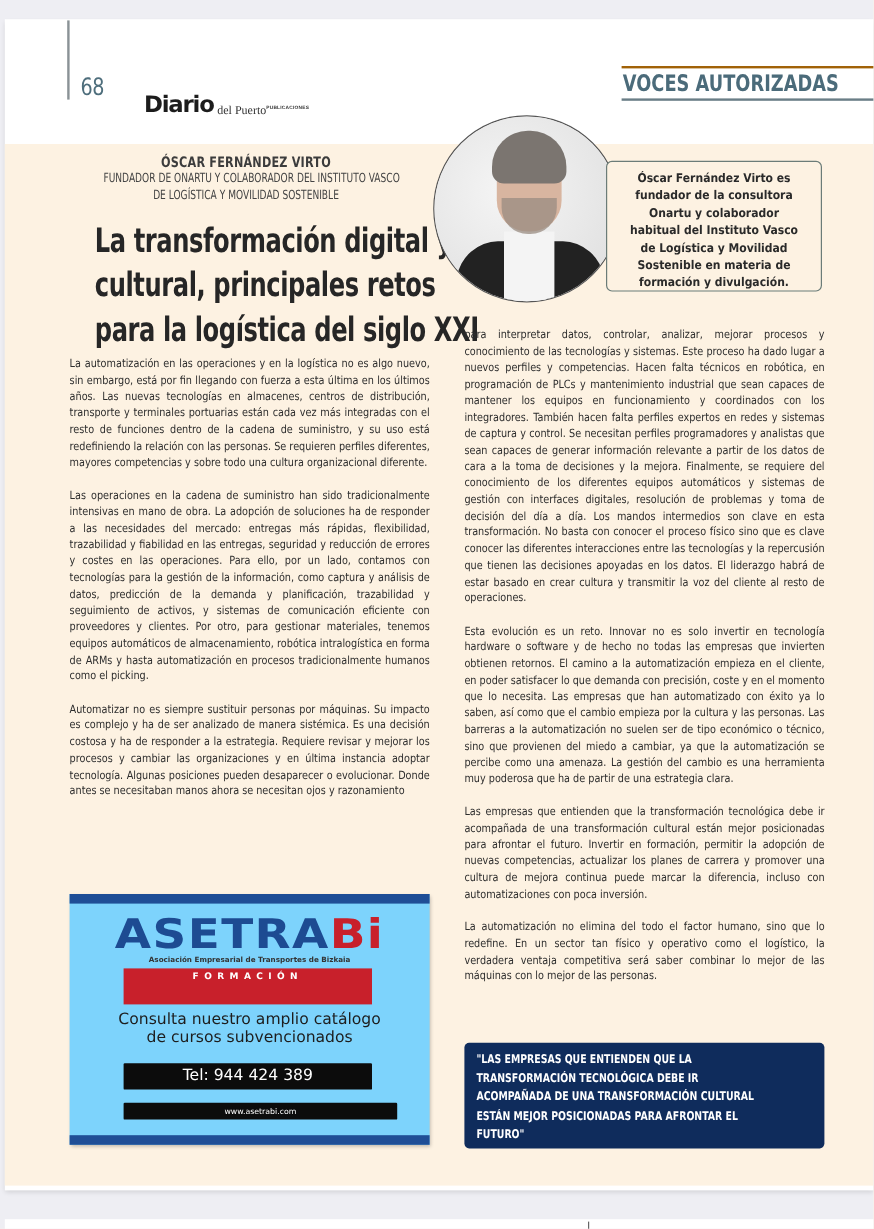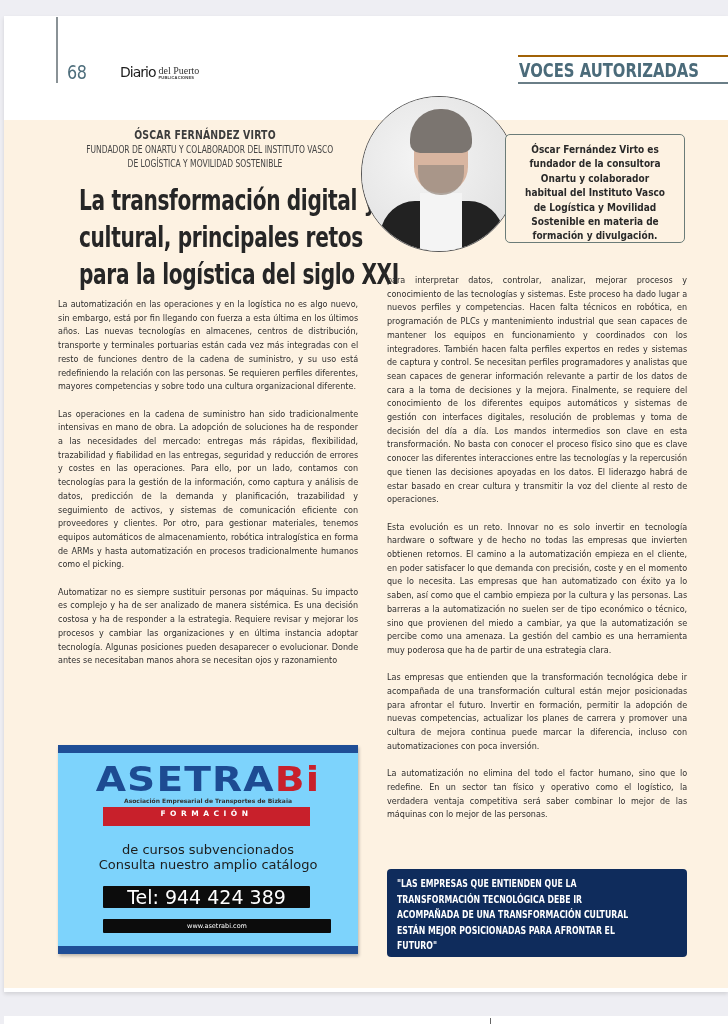--- a/index.html
+++ b/index.html
@@ -6,22 +6,22 @@
     html, body { width: 728px; height: 1024px; overflow: hidden; }
     body { background: #eeeef3; font-family: "Liberation Sans", sans-serif; position: relative; }
 
     .page { position: absolute; left: 4px; top: 16px; width: 724px; height: 976px; background: #ffffff; box-shadow: 0 2px 4px rgba(0,0,0,0.12); }
     .next-page { position: absolute; left: 4px; top: 1016px; width: 724px; height: 20px; background: #ffffff; }
     .next-page-mark { position: absolute; left: 490px; top: 1018px; width: 1px; height: 10px; background: #666; }
 
     .header-rule { position: absolute; left: 56px; top: 17px; width: 2px; height: 66px; background: #8a9296; }
     .page-number { position: absolute; left: 67px; top: 60px; font-family: "DejaVu Sans", sans-serif; font-size: 20px; color: #4e6e7c; font-weight: normal; letter-spacing: -0.5px; transform: scaleX(0.8); transform-origin: left; }
     .brand { position: absolute; left: 120px; top: 64px; display: flex; align-items: flex-end; }
-    .brand-main { font-family: "DejaVu Sans", sans-serif; font-weight: normal; font-size: 14px; color: #1c1c1c; letter-spacing: -1px; }
-    .brand-sub-wrap { display: flex; flex-direction: column; margin-left: 3px; line-height: 1; }
+    .brand-main { font-family: "DejaVu Sans", sans-serif; font-weight: bold; font-size: 19px; color: #1c1c1c; letter-spacing: -1px; margin-top: 12px; }
+    .brand-sub-wrap { display: flex; flex-direction: row; margin-left: 3px; line-height: 1; }
     .brand-sub { font-family: "Liberation Serif", serif; font-size: 10px; color: #333; }
     .brand-pub { font-family: "Liberation Sans", sans-serif; font-size: 4px; color: #333; font-weight: bold; letter-spacing: 0.2px; }
 
     .section-tag { position: absolute; left: 518px; top: 55px; width: 210px; height: 29px; border-top: 2px solid #a16207; border-bottom: 2px solid #6a7e87; }
     .section-tag span { position: absolute; left: 1px; top: 2px; font-family: "DejaVu Sans", sans-serif; font-weight: bold; font-size: 19px; color: #4b6b7a; letter-spacing: 0px; transform: scaleX(0.78); transform-origin: left; white-space: nowrap; }
 
     .content { position: absolute; left: 4px; top: 120px; width: 724px; height: 868px; background: #fdf2e2; }
 
     .byline { position: absolute; left: 40px; top: 128px; width: 330px; text-align: center; }
     .author-name { font-family: "DejaVu Sans", sans-serif; font-weight: bold; font-size: 12px; color: #3c3c3c; transform: scaleX(0.78); letter-spacing: 0.2px; }
@@ -48,23 +48,23 @@
     .col-left { left: 58px; top: 297px; width: 300px; }
     .col-right { left: 387px; top: 273px; width: 300px; }
     .col .inner { transform: scaleX(0.86); transform-origin: left top; width: 349px; }
 
     .ad { position: absolute; left: 58px; top: 745px; width: 300px; height: 209px; background: #7dd3fc; box-shadow: 1px 2px 3px rgba(0,0,0,0.25); }
     .ad-bar-top { position: absolute; left: 0; top: 0; width: 100%; height: 8px; background: #1f4e96; }
     .ad-bar-bottom { position: absolute; left: 0; bottom: 0; width: 100%; height: 8px; background: #1f4e96; }
     .ad-logo { position: absolute; left: 0; top: 14px; width: 100%; text-align: center; font-family: "DejaVu Sans", sans-serif; font-weight: bold; font-size: 34px; color: #1d4b92; letter-spacing: 1px; transform: scaleX(1.15); transform-origin: center; }
     .ad-logo .red { color: #c8202b; }
     .ad-assoc { position: absolute; left: 0; top: 52px; width: 100%; text-align: center; font-family: "DejaVu Sans", sans-serif; font-weight: bold; font-size: 6px; color: #333; }
-    .ad-formacion { position: absolute; left: 45px; top: 62px; width: 207px; height: 19px; background: #c8202b; color: #fff; font-family: "DejaVu Sans", sans-serif; font-weight: bold; font-size: 7.5px; letter-spacing: 4.5px; text-align: center; line-height: 13px; }
+    .ad-formacion { position: absolute; left: 45px; top: 62px; width: 207px; height: 30px; background: #c8202b; color: #fff; font-family: "DejaVu Sans", sans-serif; font-weight: bold; font-size: 7.5px; letter-spacing: 4.5px; text-align: center; line-height: 13px; }
     .ad-cta { position: absolute; left: 0; top: 97px; width: 100%; text-align: center; font-family: "DejaVu Sans", sans-serif; font-size: 13px; line-height: 15px; color: #1d1d1d; }
-    .ad-phone { position: absolute; left: 45px; top: 141px; width: 207px; height: 22px; background: #0c0c0c; color: #fff; font-family: "DejaVu Sans", sans-serif; font-size: 19px; text-align: center; line-height: 22px; border-radius: 1px; }
+    .ad-phone { position: absolute; left: 45px; top: 141px; width: 207px; height: 22px; background: #0c0c0c; color: #fff; font-family: "DejaVu Sans", sans-serif; font-size: 13px; text-align: center; line-height: 22px; border-radius: 1px; }
     .ad-url { position: absolute; left: 45px; top: 174px; width: 228px; height: 14px; background: #0c0c0c; color: #fff; font-family: "DejaVu Sans", sans-serif; font-size: 6.5px; text-align: center; line-height: 14px; border-radius: 1px; }
 
     .pullquote { position: absolute; left: 387px; top: 869px; width: 300px; height: 88px; background: #0f2c5c; border-radius: 4px; padding: 7px 10px; }
     .pullquote-text { font-family: "DejaVu Sans", sans-serif; font-weight: bold; font-size: 10px; line-height: 15.5px; color: #ffffff; }
     .pullquote-text div { white-space: nowrap; transform: scaleX(0.78); transform-origin: left; }
   </style>
 </head>
 <body>
 
 <div class="page"></div>
@@ -135,22 +135,22 @@
     <p>La automatización no elimina del todo el factor humano, sino que lo redefine. En un sector tan físico y operativo como el logístico, la verdadera ventaja competitiva será saber combinar lo mejor de las máquinas con lo mejor de las personas.</p>
   </div>
 </div>
 
 <div class="ad">
   <div class="ad-bar-top"></div>
   <div class="ad-logo"><span>ASETRA</span><span class="red">Bi</span></div>
   <div class="ad-assoc">Asociación Empresarial de Transportes de Bizkaia</div>
   <div class="ad-formacion">FORMACIÓN</div>
   <div class="ad-cta">
+    <div>Consulta nuestro amplio catálogo</div>
     <div>de cursos subvencionados</div>
-    <div>Consulta nuestro amplio catálogo</div>
   </div>
   <div class="ad-phone">Tel: 944 424 389</div>
   <div class="ad-url">www.asetrabi.com</div>
   <div class="ad-bar-bottom"></div>
 </div>
 
 <div class="pullquote">
   <div class="pullquote-text">
     <div>"LAS EMPRESAS QUE ENTIENDEN QUE LA</div>
     <div>TRANSFORMACIÓN TECNOLÓGICA DEBE IR</div>

